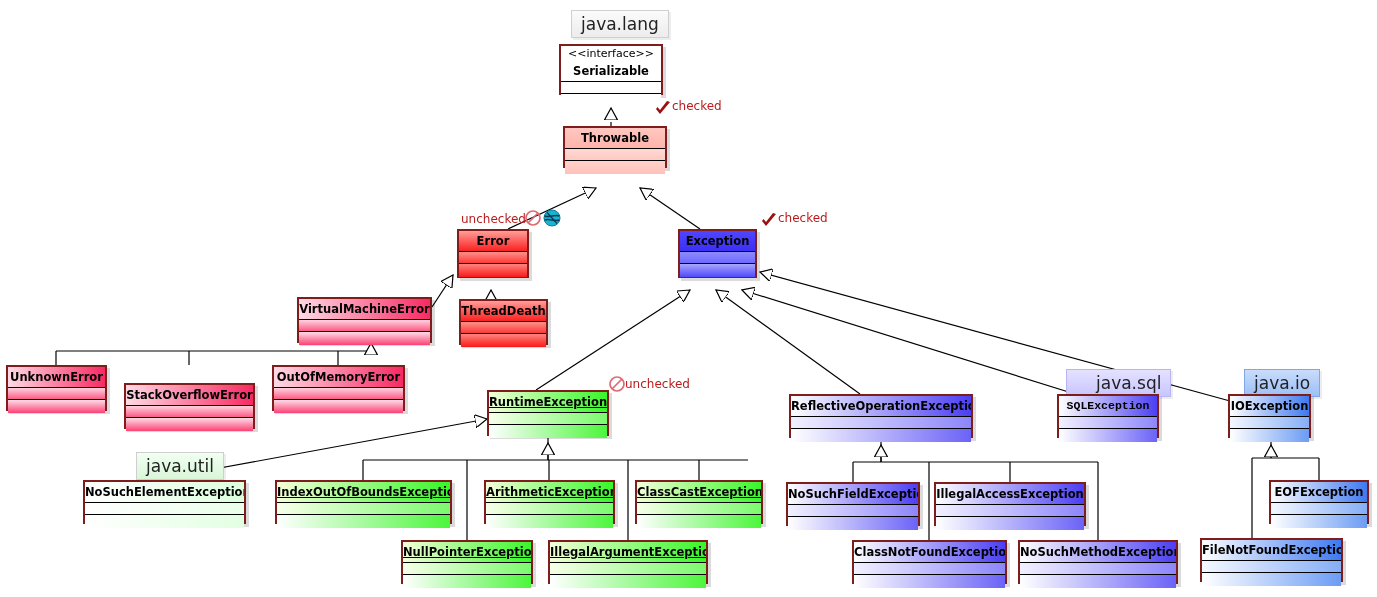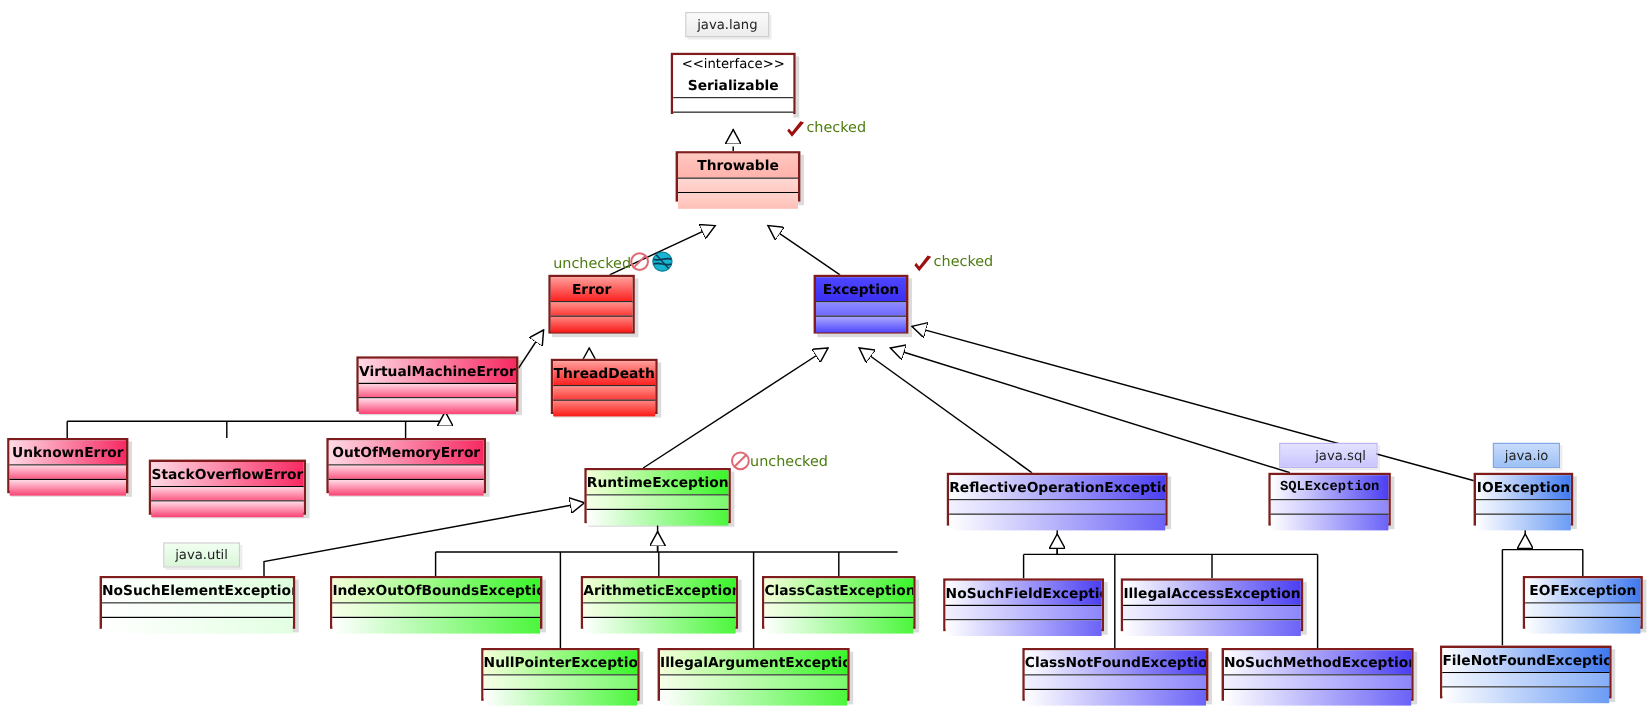--- a/index.html
+++ b/index.html
@@ -60,47 +60,47 @@
   .c-violet .title{background:linear-gradient(90deg,#ffffff 0%,#4b3ff2 100%);}
   .c-violet .attrs{background:linear-gradient(90deg,#f2f1ff 0%,#8d86fb 100%);}
   .c-violet .ops{background:linear-gradient(90deg,#ffffff 0%,#6b63f7 100%);}
 
   
   .c-cyanblue .title{background:linear-gradient(90deg,#ffffff 0%,#3f79ef 100%);}
   .c-cyanblue .attrs{background:linear-gradient(90deg,#f4f8ff 0%,#86aef6 100%);}
   .c-cyanblue .ops{background:linear-gradient(90deg,#ffffff 0%,#6c9cf4 100%);}
 
   
-  .c-green .title{background:linear-gradient(90deg,#f4ffd9 0%,#39f52a 100%);}
+  .c-green .title{background:linear-gradient(90deg,#f4ffd9 0%,#39f52a 100%);text-decoration:underline;}
   .c-green .attrs{background:linear-gradient(90deg,#f7ffe8 0%,#7bf96e 100%);}
   .c-green .ops{background:linear-gradient(90deg,#ffffff 0%,#4cf63c 100%);}
 
   
   .c-palegreen .title{background:linear-gradient(90deg,#ffffff 0%,#ddffdd 100%);}
   .c-palegreen .attrs{background:linear-gradient(90deg,#ffffff 0%,#e9ffe9 100%);}
   .c-palegreen .ops{background:linear-gradient(90deg,#ffffff 0%,#e2ffe2 100%);}
 
   
   .c-white .title,.c-white .attrs,.c-white .ops,.c-white .stereo{background:#ffffff;}
 
   
   .pkg{
     position:absolute;z-index:2;
-    font-size:11px;color:#222;
+    font-size:17px;color:#222;
     padding:3px 9px;white-space:nowrap;
     border:1px solid #cfcfcf;
     box-shadow:2px 2px 0 rgba(0,0,0,0.07);
   }
   .pkg-lang{background:linear-gradient(180deg,#fbfbfb 0%,#ececed 100%);}
   .pkg-util{background:linear-gradient(180deg,#f1fff1 0%,#d9f6d9 100%);}
   .pkg-sql {background:linear-gradient(180deg,#e4e2ff 0%,#c9c5ff 100%);border-color:#b9b5f0;padding-left:29px;}
   .pkg-io  {background:linear-gradient(180deg,#c9dcfb 0%,#9cc0f6 100%);border-color:#7fa6e6;}
 
   
-  .ann{position:absolute;z-index:4;font-size:12px;color:#4d7c0f;white-space:nowrap;}
+  .ann{position:absolute;z-index:4;font-size:12px;color:#b91c1c;white-space:nowrap;}
   .ann-icon{position:absolute;z-index:4;}
 </style>
 </head>
 <body>
 
 <div id="stage">
 
   <svg id="edges" viewBox="0 0 1377 597" xmlns="http://www.w3.org/2000/svg">
     <defs>
       <marker id="holl" viewBox="0 0 12 12" refX="11" refY="6" markerWidth="11" markerHeight="11" orient="auto-start-reverse">

